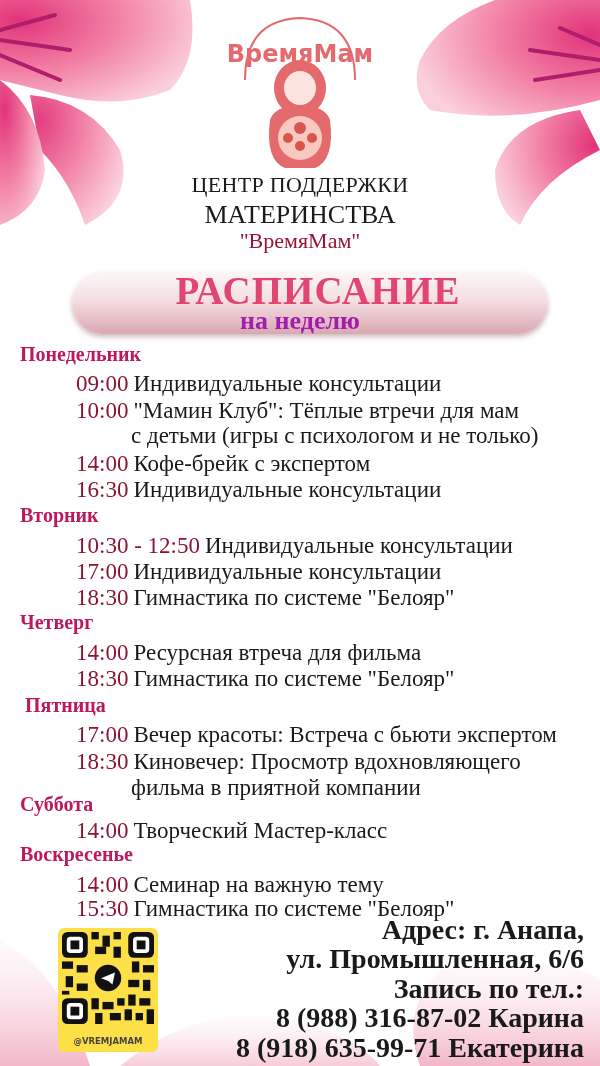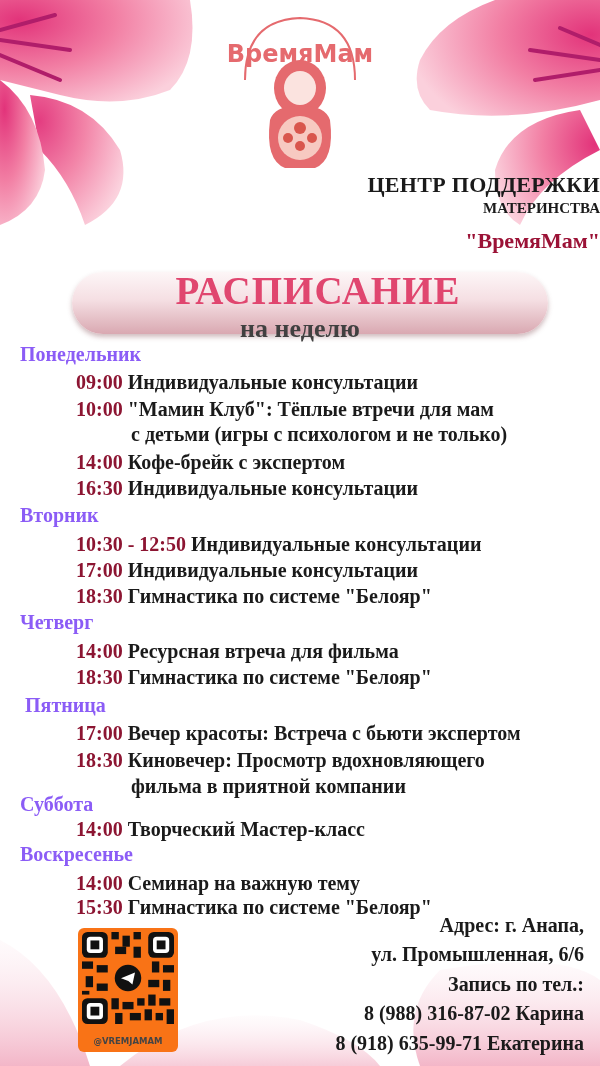--- a/index.html
+++ b/index.html
@@ -1,35 +1,35 @@
 <!DOCTYPE html>
 <html><head>
 <meta charset="utf-8">
 <style>
   html,body{margin:0;padding:0;}
   body{width:600px;height:1066px;position:relative;overflow:hidden;background:#fff;
        font-family:"Liberation Serif","DejaVu Serif",serif;color:#1a1a1a;}
   .flower{position:absolute;pointer-events:none;}
   .logo{position:absolute;left:225px;top:10px;width:150px;height:160px;}
-  .center-title{position:absolute;left:0;right:0;text-align:right;font-weight:bold;}
+  .center-title{position:absolute;left:0;right:0;text-align:center;font-weight:normal;}
   .t1{top:172px;font-size:22px;letter-spacing:0.3px;}
-  .t2{top:200px;font-size:15px;}
+  .t2{top:200px;font-size:26px;}
   .t3{top:228px;font-size:22px;color:#9b1236;}
   .banner{position:absolute;left:72px;top:272px;width:476px;height:62px;border-radius:31px;
           background:linear-gradient(180deg,#fdf6f7 0%,#f5dfe3 45%,#d9a8b1 100%);
           box-shadow:0 3px 5px rgba(120,60,70,0.35);}
   .banner-title{position:absolute;left:0;right:0;top:268px;text-align:center;font-size:39px;
           font-weight:bold;color:#e0466f;letter-spacing:1px;margin-left:36px;}
-  .banner-sub{position:absolute;left:0;right:0;top:306px;text-align:center;font-size:26px;font-weight:bold;color:#404040;margin-top:8px;}
-  .day{position:absolute;left:20px;font-size:20px;font-weight:bold;color:#8b5cf6;}
-  .row{position:absolute;left:76px;font-size:20px;font-weight:bold;white-space:nowrap;}
+  .banner-sub{position:absolute;left:0;right:0;top:306px;text-align:center;font-size:26px;font-weight:bold;color:#a21caf;}
+  .day{position:absolute;left:20px;font-size:20px;font-weight:bold;color:#be185d;}
+  .row{position:absolute;left:76px;font-size:23px;font-weight:normal;white-space:nowrap;}
   .row .time{color:#8c1532;margin-right:5px;}
   .row.cont{left:131px;}
-  .contact{position:absolute;right:16px;font-size:20px;font-weight:bold;text-align:right;white-space:nowrap;}
-  .qr{position:absolute;left:78px;top:928px;width:100px;height:124px;background:#f97316;border-radius:6px;}
+  .contact{position:absolute;right:16px;font-size:28px;font-weight:bold;text-align:right;white-space:nowrap;}
+  .qr{position:absolute;left:58px;top:928px;width:100px;height:124px;background:#fde047;border-radius:6px;}
   .qr-handle{position:absolute;left:0;right:0;bottom:6px;text-align:center;font-family:"DejaVu Sans",sans-serif;font-size:8.5px;font-weight:bold;color:#444;}
 </style>
 </head>
 <body>
 
 <svg class="flower" style="left:0;top:0" width="200" height="230" viewBox="0 0 200 230">
   <defs>
     <radialGradient id="pg1" cx="0.1" cy="0.2" r="1">
       <stop offset="0" stop-color="#e2337a"></stop>
         <stop offset="0.5" stop-color="#f27fa4"></stop>

